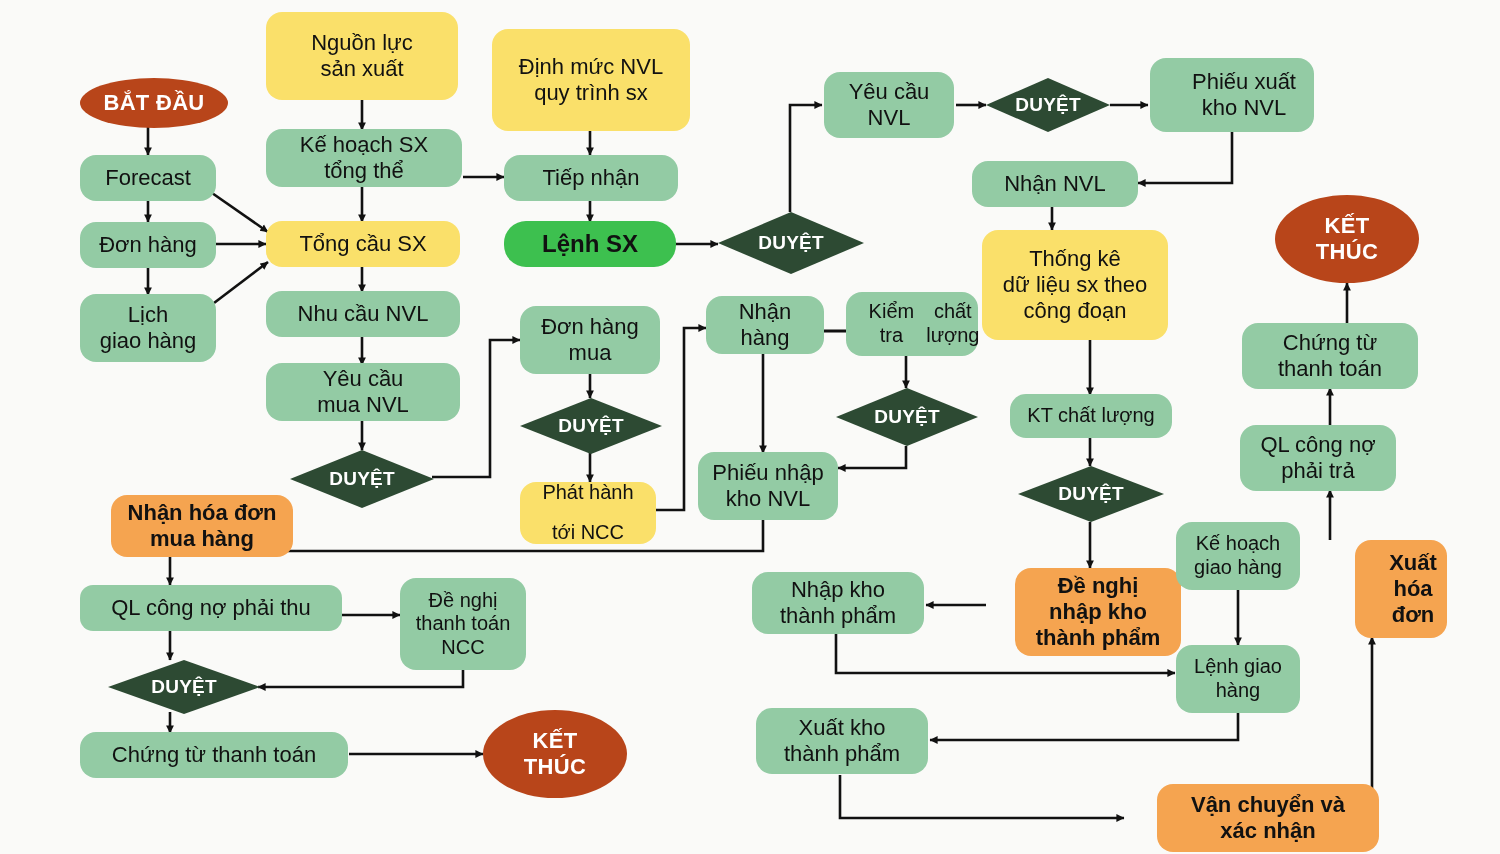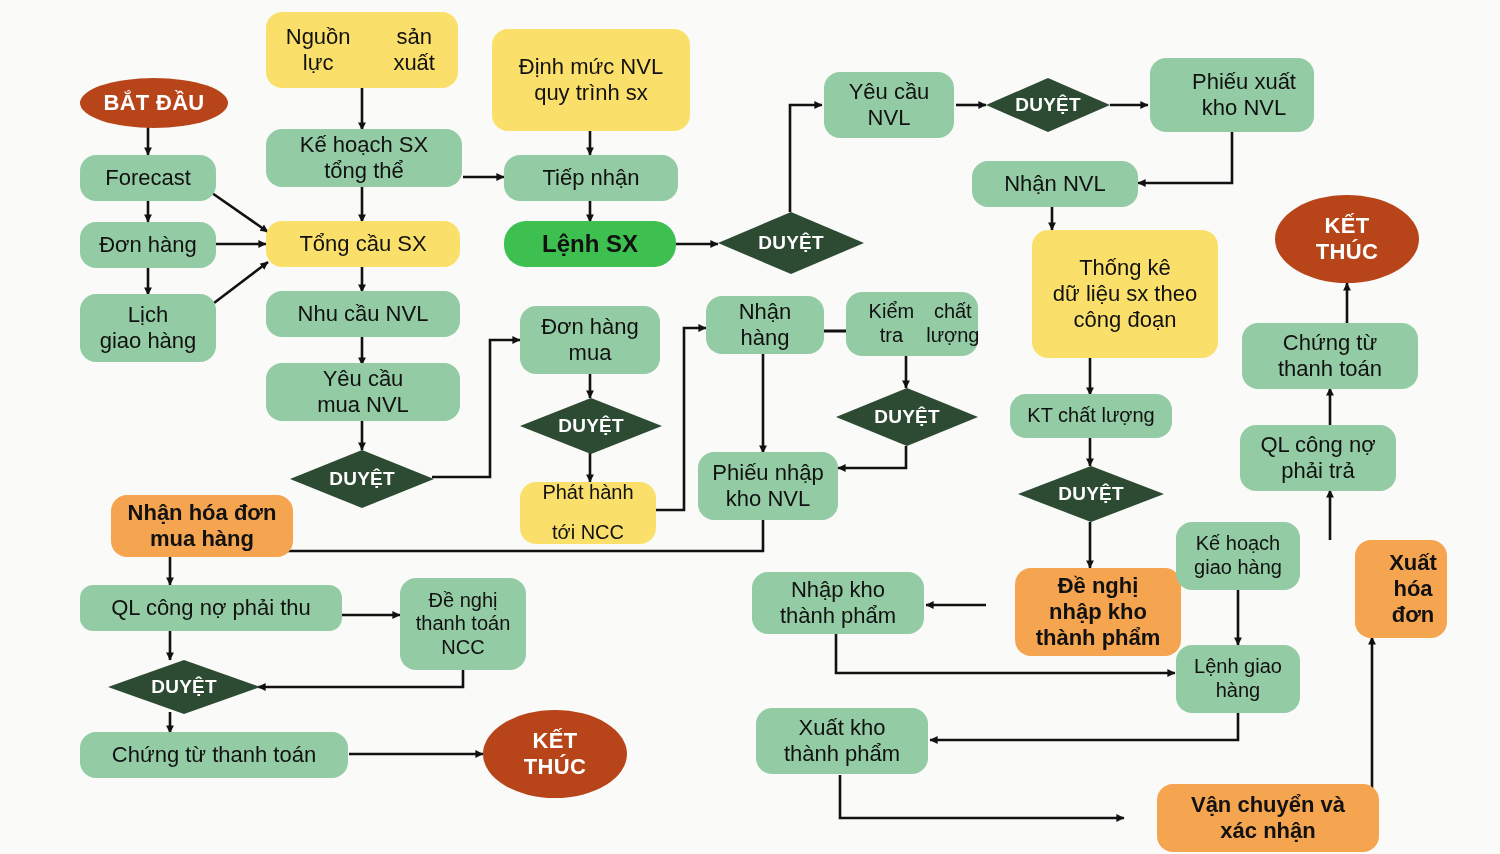--- a/index.html
+++ b/index.html
@@ -133,21 +133,21 @@
 
   <div class="node proc" style="left:80px;top:222px;width:136px;height:46px;">
     <span>Đơn hàng</span>
   </div>
 
   <div class="node proc" style="left:80px;top:294px;width:136px;height:68px;flex-direction:column;">
     <span>Lịch</span>
     <span>giao hàng</span>
   </div>
 
-  <div class="node data" style="left:266px;top:12px;width:192px;height:76px;">
+  <div class="node data" style="left:266px;top:12px;width:192px;height:88px;flex-direction:column;">
     <span>Nguồn lực</span>
     <span>sản xuất</span>
   </div>
 
   <div class="node proc" style="left:266px;top:129px;width:196px;height:58px;flex-direction:column;">
     <span>Kế hoạch SX</span>
     <span>tổng thể</span>
   </div>
 
   <div class="node data" style="left:266px;top:221px;width:194px;height:46px;">
@@ -198,21 +198,21 @@
 
   <div class="node proc" style="left:1150px;top:58px;width:164px;height:74px;flex-direction:column;padding-left:24px;">
     <span>Phiếu xuất</span>
     <span>kho NVL</span>
   </div>
 
   <div class="node proc" style="left:972px;top:161px;width:166px;height:46px;">
     <span>Nhận NVL</span>
   </div>
 
-  <div class="node data" style="left:1032px;top:230px;width:186px;height:128px;flex-direction:column;">
+  <div class="node data" style="left:982px;top:230px;width:186px;height:110px;flex-direction:column;">
     <span>Thống kê</span>
     <span>dữ liệu sx theo</span>
     <span>công đoạn</span>
   </div>
 
   <div class="node proc" style="left:1010px;top:394px;width:162px;height:44px;font-size:20px;">
     <span>KT chất lượng</span>
   </div>
 
   <div class="node diamond" style="left:1018px;top:466px;width:146px;height:56px;">

